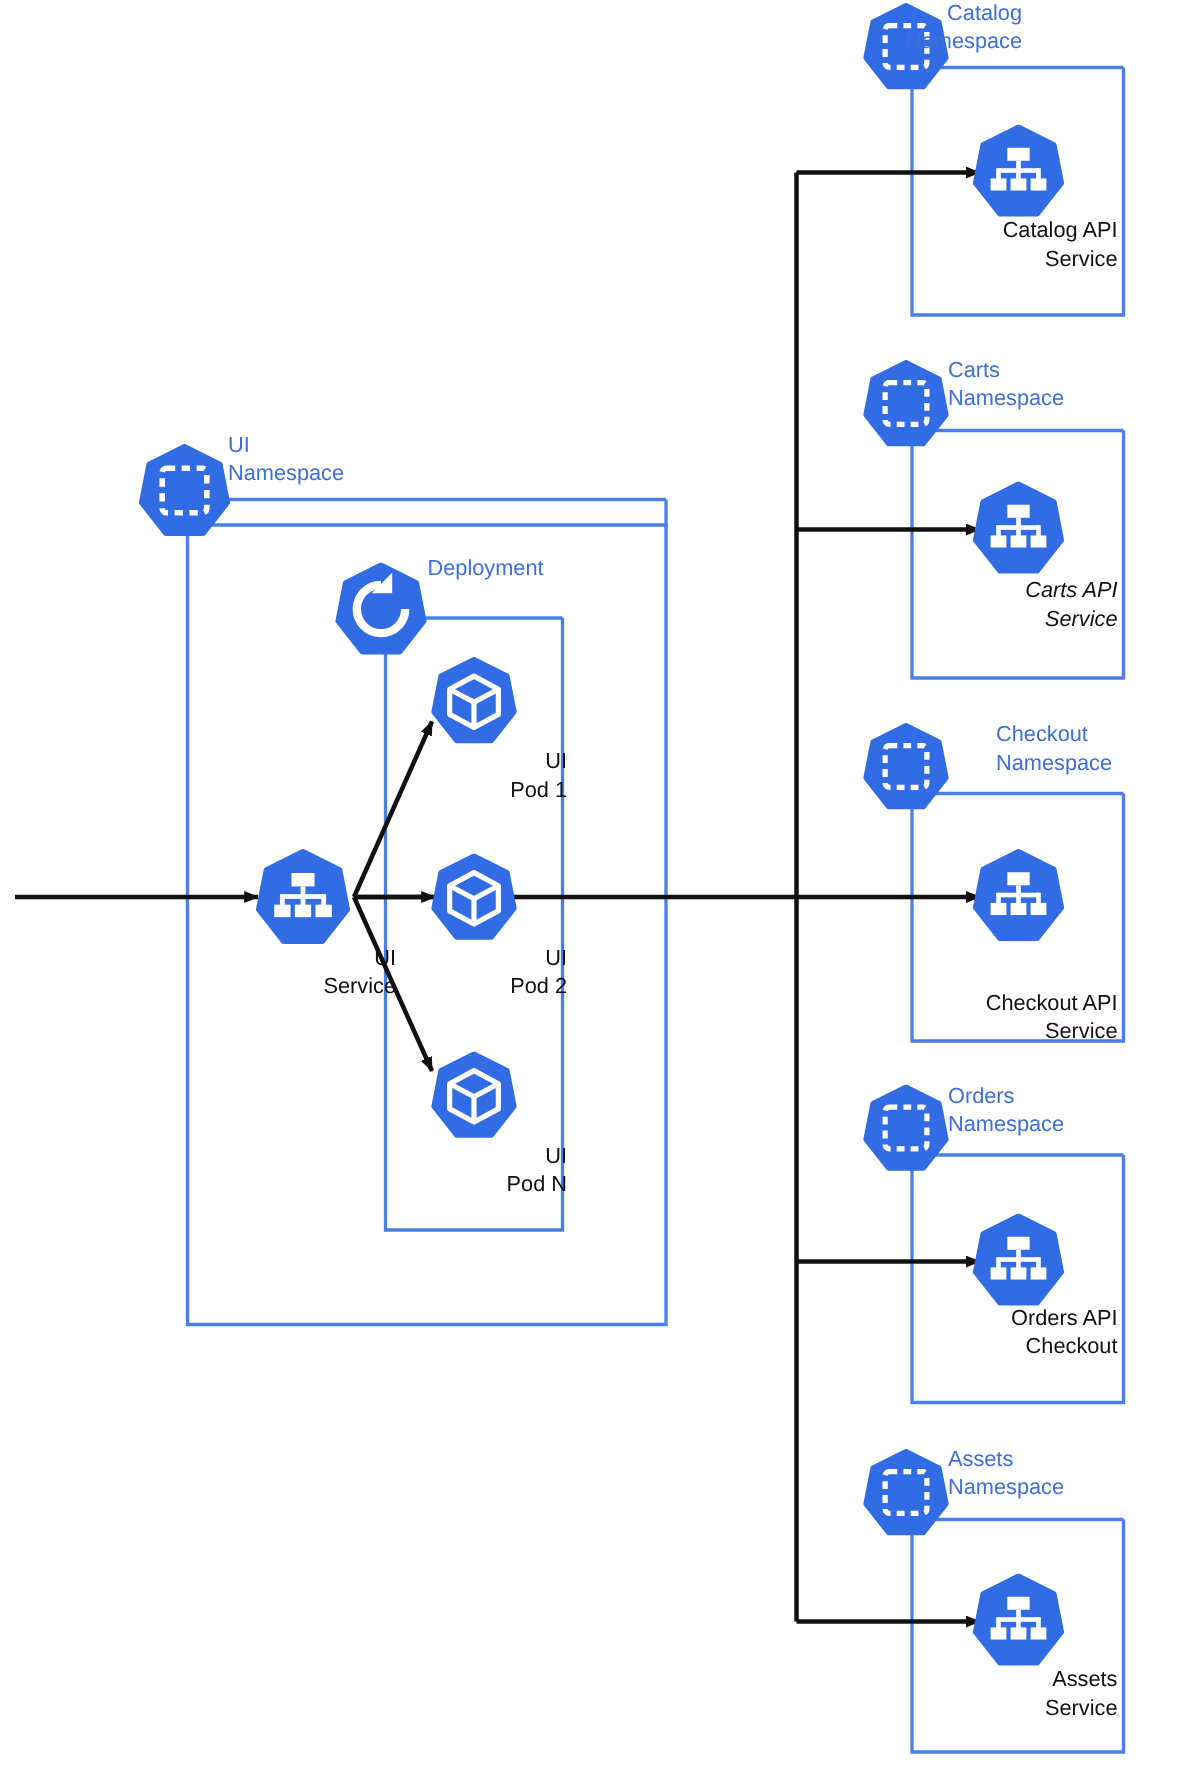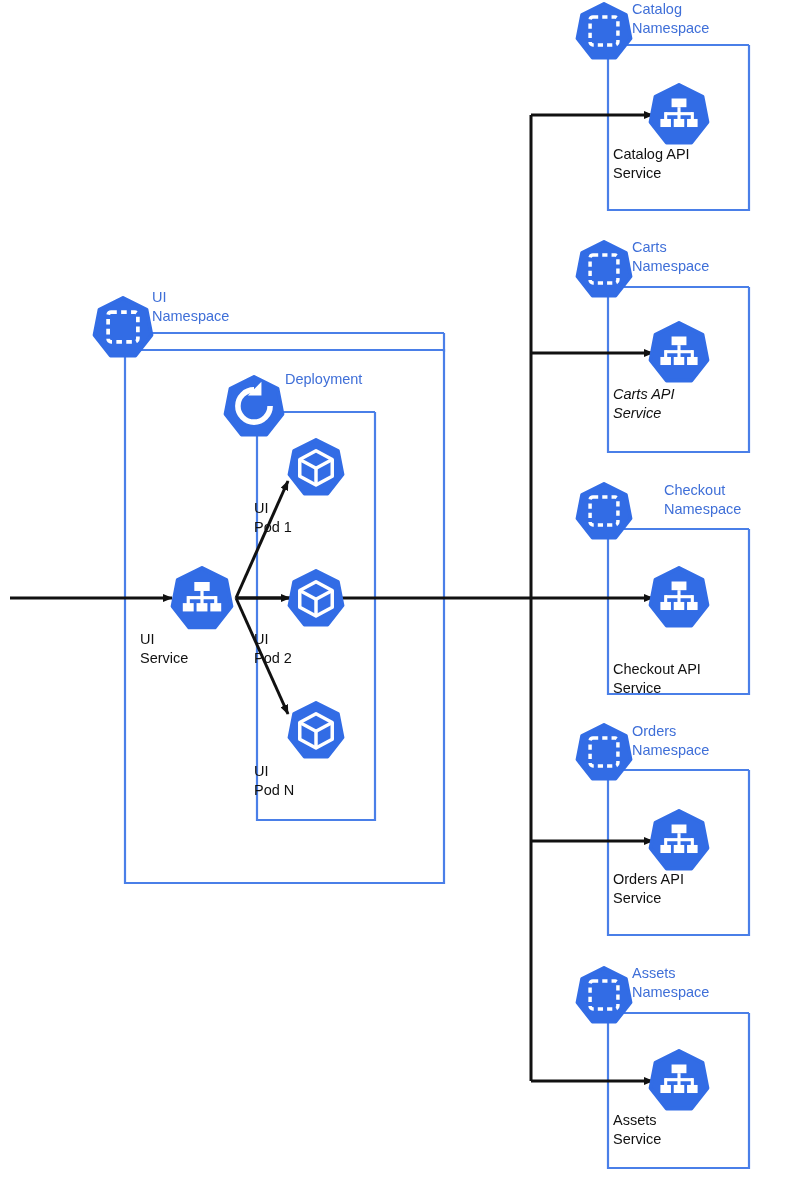--- a/index.html
+++ b/index.html
@@ -5,21 +5,21 @@
   html,body{margin:0;padding:0;background:#ffffff;}
   body{font-family:"Liberation Sans",sans-serif;}
   #canvas{position:relative;width:800px;height:1178px;background:#ffffff;overflow:hidden;}
   svg.layer{position:absolute;left:0;top:0;width:800px;height:1178px;overflow:visible;}
   .ns-label,.dep-label{
     position:absolute;color:#3F6FD8;font-size:14.5px;line-height:19px;
     font-family:"Liberation Sans",sans-serif;white-space:pre-line;
   }
   .node-label{
     position:absolute;color:#111111;font-size:14.5px;line-height:19px;
-    text-align:left;font-family:"Liberation Sans",sans-serif;white-space:pre-line;
+    text-align:right;font-family:"Liberation Sans",sans-serif;white-space:pre-line;
   }
   .icon-wrap{position:absolute;}
 </style>
 </head>
 <body>
 
 <div id="canvas">
 
   <svg class="layer">
     <defs>
@@ -242,35 +242,35 @@
   <div class="node-label" style="left:140px;top:630px;width:124px;">UI
 Service</div>
 
   <div class="node-label" style="left:254px;top:499px;width:124px;">UI
 Pod 1</div>
   <div class="node-label" style="left:254px;top:630px;width:124px;">UI
 Pod 2</div>
   <div class="node-label" style="left:254px;top:762px;width:124px;">UI
 Pod N</div>
 
-  <div class="ns-label" style="left:632px;top:0px;">Catalog
+  <div class="ns-label" style="left:604px;top:0px;text-align:right;">Catalog
 Namespace</div>
   <div class="ns-label" style="left:632px;top:238px;">Carts
 Namespace</div>
   <div class="ns-label" style="left:632px;top:481px;margin-left:32px;">Checkout
 Namespace</div>
   <div class="ns-label" style="left:632px;top:722px;">Orders
 Namespace</div>
   <div class="ns-label" style="left:632px;top:964px;">Assets
 Namespace</div>
 
   <div class="node-label" style="left:613px;top:145px;width:132px;">Catalog API
 Service</div>
   <div class="node-label" style="left:613px;top:385px;width:132px;font-style:italic;">Carts API
 Service</div>
   <div class="node-label" style="left:613px;top:660px;width:132px;">Checkout API
 Service</div>
   <div class="node-label" style="left:613px;top:870px;width:132px;">Orders API
-Service</div>
+Checkout</div>
   <div class="node-label" style="left:613px;top:1111px;width:132px;">Assets
 Service</div>
 
 </div>
 
 </body></html>

